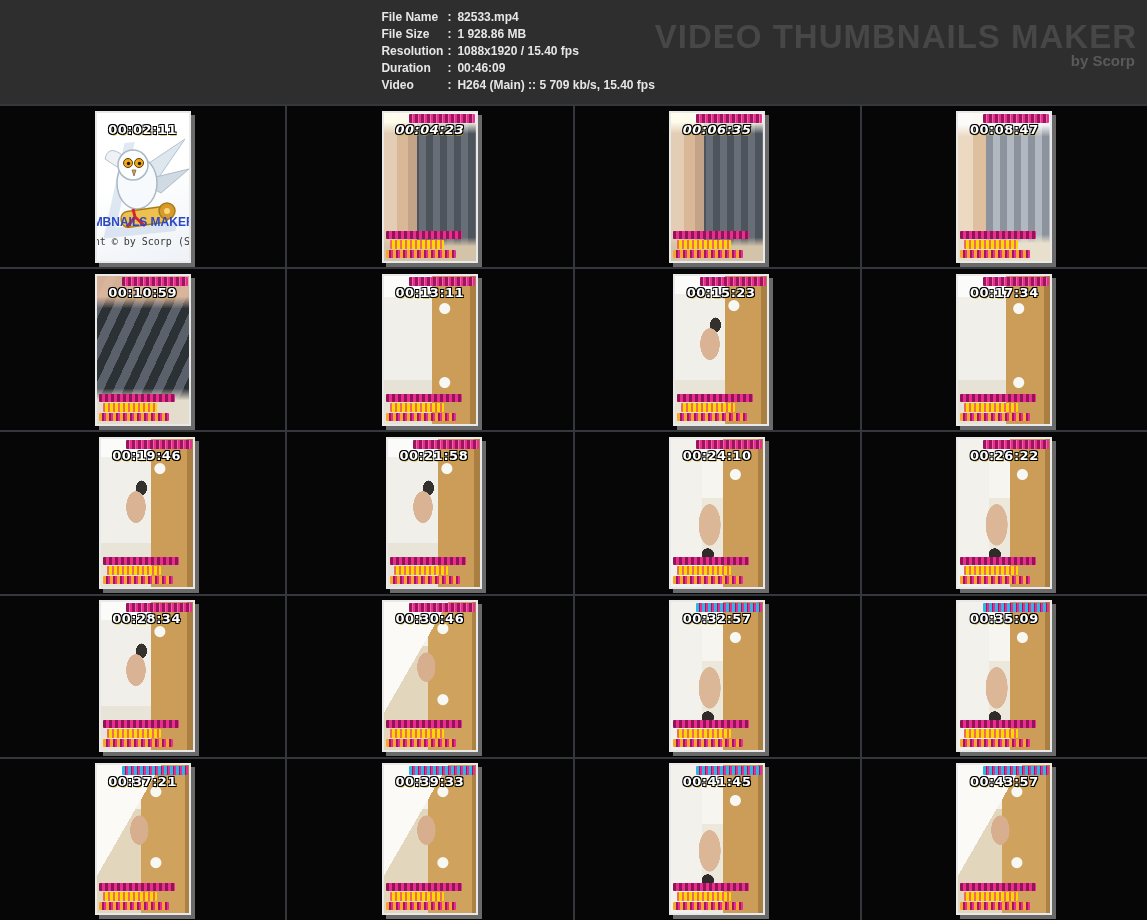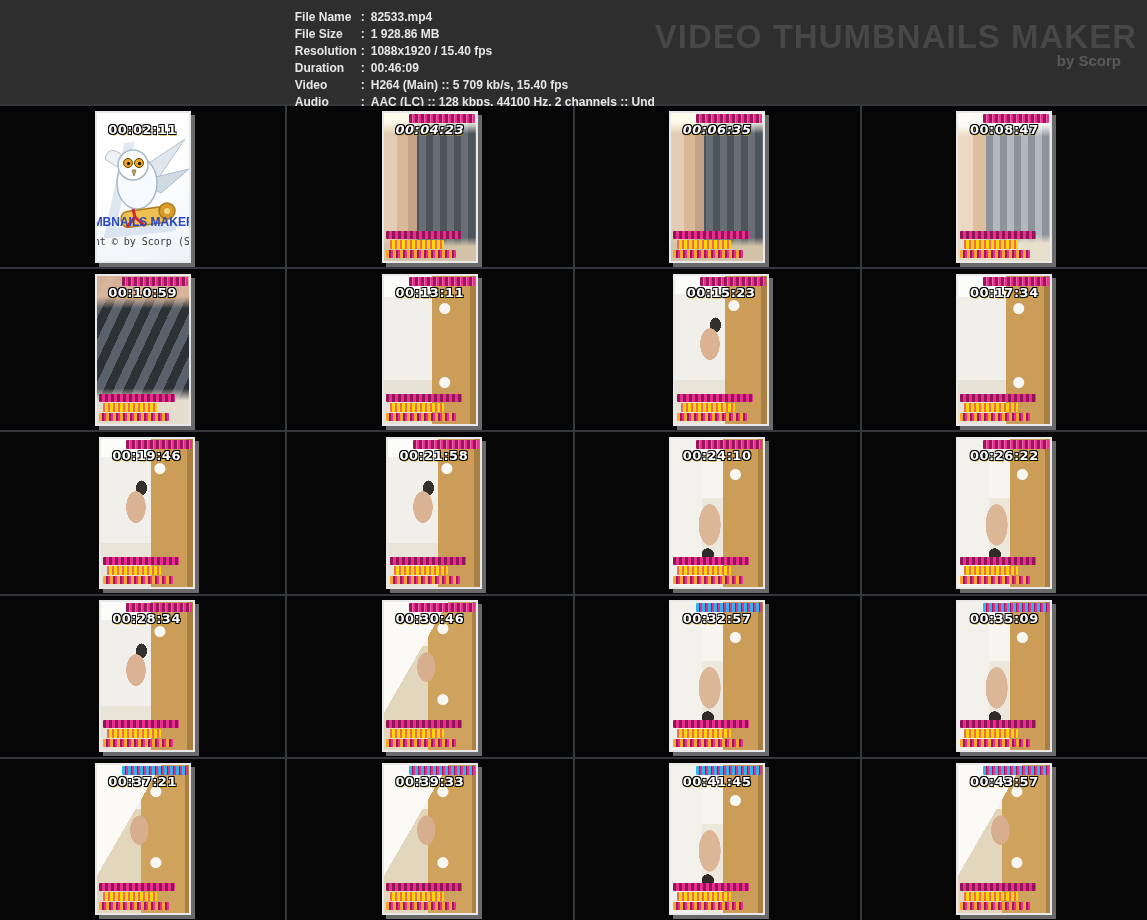--- a/index.html
+++ b/index.html
@@ -18,21 +18,21 @@
   .info-sep   { display:inline-block; width:10px; color:#e6e6e6;
                 font-size:12px; font-weight:bold; }
   .info-value { color:#e6e6e6; font-size:12px; font-weight:bold; }
 
   .brand { text-align:right; margin-top:12px; }
   .brand-title {
     font-size:33px; font-weight:bold; letter-spacing:1px;
     color:#474747; line-height:34px;
   }
   .brand-sub { font-size:15px; font-weight:bold; color:#5a5a5a;
-               margin-top:-2px; margin-right:16px; }
+               margin-top:-2px; margin-right:2px; }
 
   
   .grid {
     width:1147px; height:816px;
     display:grid; grid-template-columns:repeat(4,1fr);
     grid-template-rows:repeat(5,1fr);
     gap:2px; background:#34373c; border-top:2px solid #34373c;
   }
   .cell { background:#060606; position:relative;
           display:flex; align-items:center; justify-content:center; }
@@ -158,23 +158,20 @@
       <span class="info-label">File Size</span><span class="info-sep">:</span><span class="info-value">1 928.86 MB</span>
     </div>
     <div class="info-row">
       <span class="info-label">Resolution</span><span class="info-sep">:</span><span class="info-value">1088x1920 / 15.40 fps</span>
     </div>
     <div class="info-row">
       <span class="info-label">Duration</span><span class="info-sep">:</span><span class="info-value">00:46:09</span>
     </div>
     <div class="info-row">
       <span class="info-label">Video</span><span class="info-sep">:</span><span class="info-value">H264 (Main) :: 5 709 kb/s, 15.40 fps</span>
-    </div>
-    <div class="info-row">
-      <span class="info-label">Audio</span><span class="info-sep">:</span><span class="info-value">AAC (LC) :: 128 kbps, 44100 Hz, 2 channels :: Und</span>
     </div>
   </div>
   <div class="brand">
     <div class="brand-title">VIDEO THUMBNAILS MAKER</div>
     <div class="brand-sub">by Scorp</div>
   </div>
 </div>
 
 <div class="grid">
   <div class="cell">

